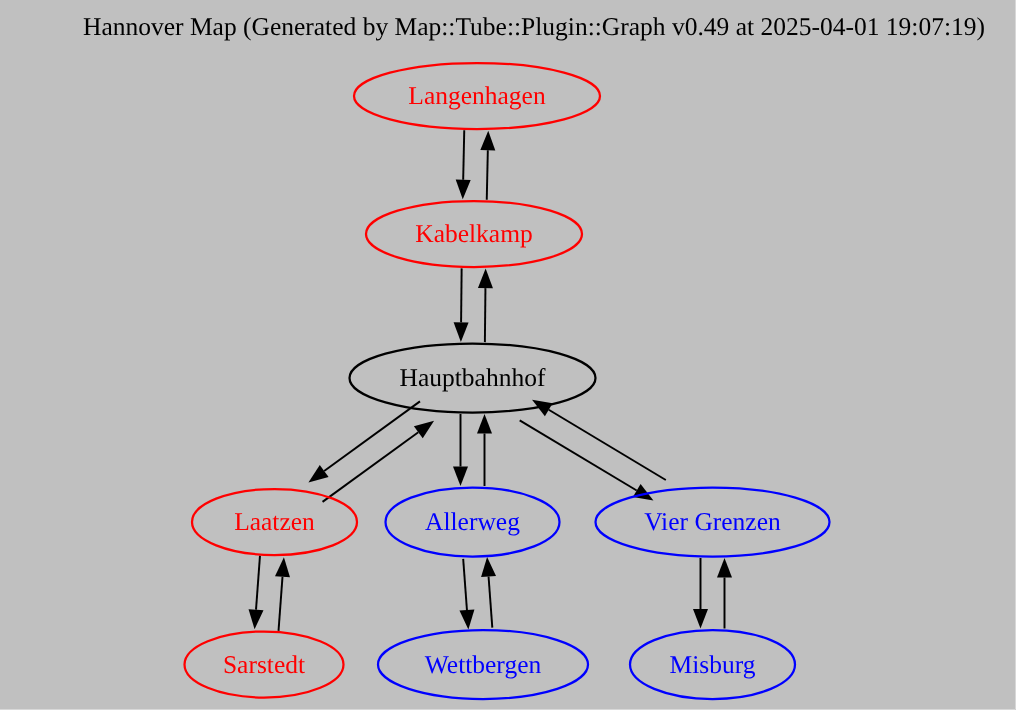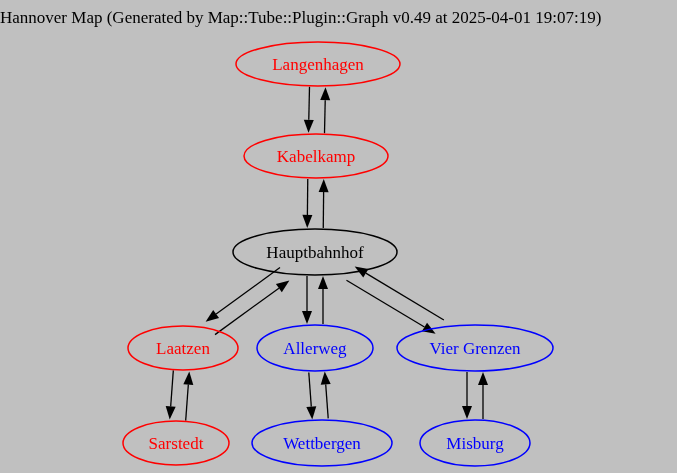--- a/index.html
+++ b/index.html
@@ -14,24 +14,25 @@
     position: relative;
     width: 677px;
     height: 473px;
     background: #c0c0c0;
   }
   #graph-title {
     position: absolute;
     top: 8px;
     left: 0;
     width: 636px;
-    text-align: left;
+    text-align: center;
     font-size: 17px;
     color: #000000;
     white-space: nowrap;
+    padding-left: 38px;
   }
   #graph-svg {
     position: absolute;
     top: 0;
     left: 0;
   }
   #graph-svg text {
     font-family: "Liberation Serif", "DejaVu Serif", serif;
     font-size: 17px;
   }

